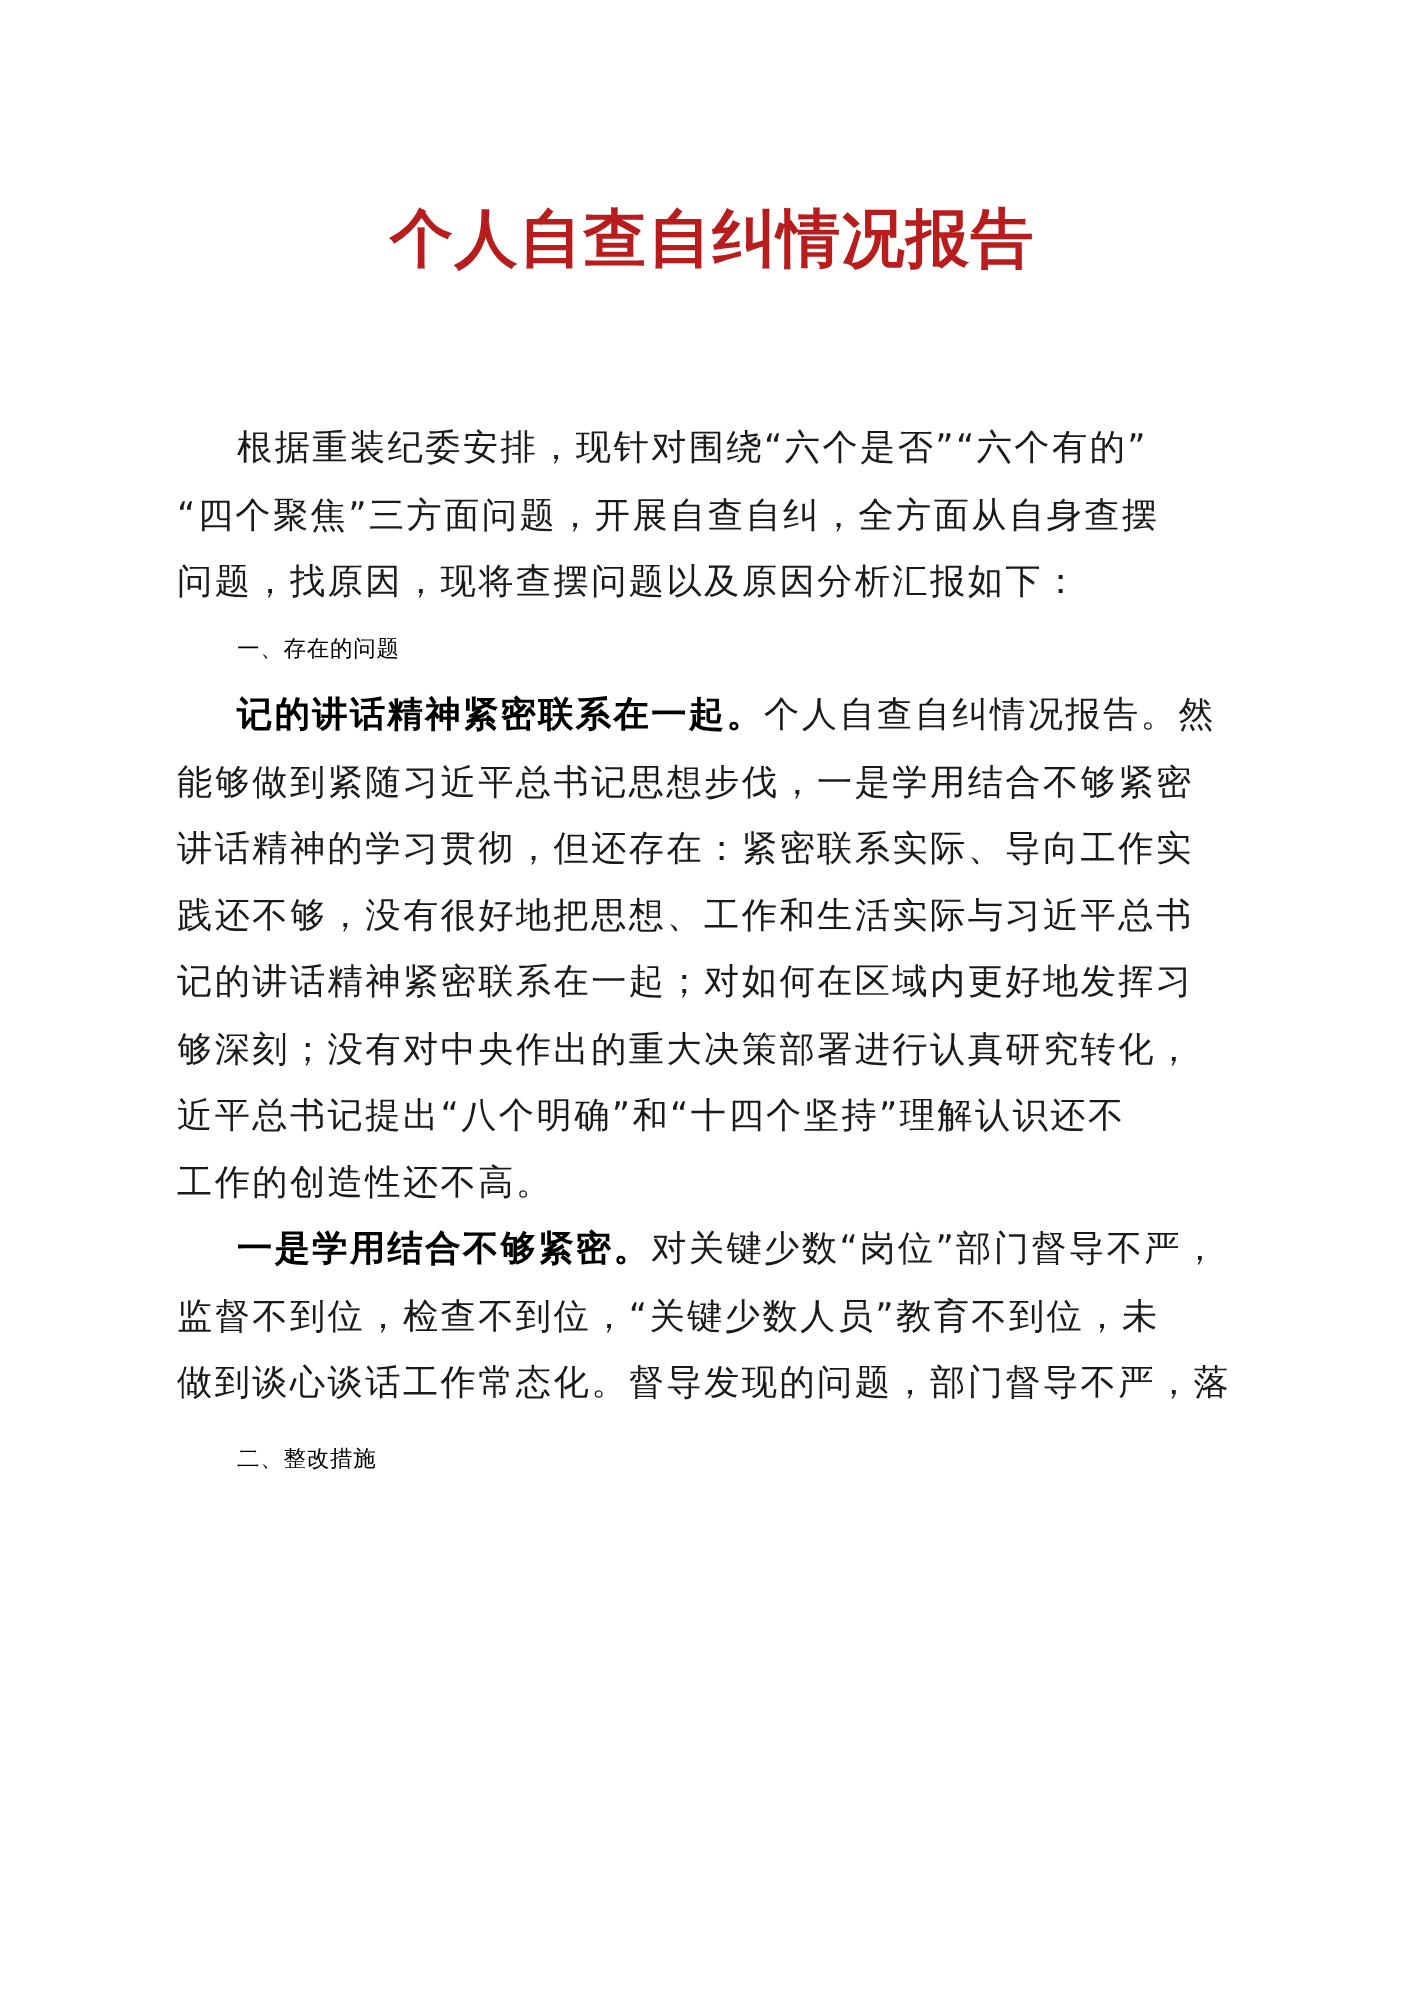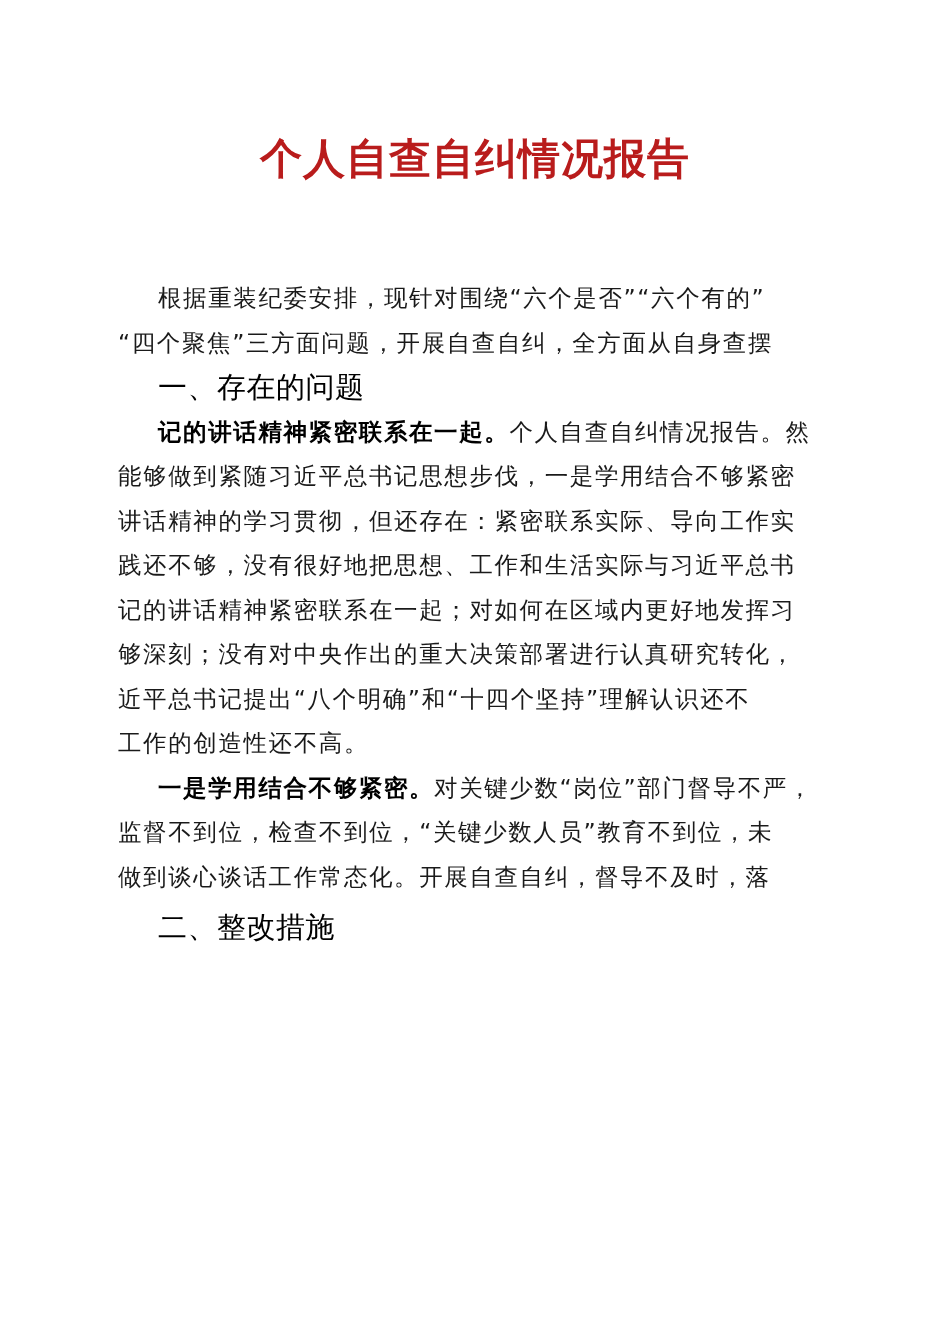--- a/index.html
+++ b/index.html
@@ -49,21 +49,21 @@
       font-size: 23.5px;
       white-space: nowrap;
       letter-spacing: 1.6px;
       font-family: "DejaVu Sans", "Liberation Sans", sans-serif;
       font-weight: normal;
       color: #1a1a1a;
     }
     .line.indent { padding-left: 40px; }
     .heading {
       font-family: "DejaVu Sans", "Liberation Sans", sans-serif;
-      font-size: 29px;
+      font-size: 15px;
       letter-spacing: 0.5px;
       color: #000;
     }
     .lead {
       font-family: "DejaVu Serif", "Liberation Serif", serif;
       font-weight: bold;
       color: #000;
     }
     .gap { height: 6px; }
   </style>
@@ -72,40 +72,41 @@
 
 <div class="page">
 
   <h1 class="title">个人自查自纠情况报告</h1>
 
   <div class="body">
 
     <div>
       <div class="line indent">根据重装纪委安排，现针对围绕“六个是否”“六个有的”</div>
       <div class="line">“四个聚焦”三方面问题，开展自查自纠，全方面从自身查摆</div>
+      <div class="line">问题，找原因，现将查摆问题以及原因分析汇报如下：</div>
     </div>
 
     <div class="line indent heading">一、存在的问题</div>
 
     <div>
       <div class="line indent"><span class="lead">记的讲话精神紧密联系在一起。</span><span>个人自查自纠情况报告。然</span></div>
       <div class="line">能够做到紧随习近平总书记思想步伐，一是学用结合不够紧密</div>
       <div class="line">讲话精神的学习贯彻，但还存在：紧密联系实际、导向工作实</div>
       <div class="line">践还不够，没有很好地把思想、工作和生活实际与习近平总书</div>
       <div class="line">记的讲话精神紧密联系在一起；对如何在区域内更好地发挥习</div>
       <div class="line">够深刻；没有对中央作出的重大决策部署进行认真研究转化，</div>
       <div class="line">近平总书记提出“八个明确”和“十四个坚持”理解认识还不</div>
       <div class="line">工作的创造性还不高。</div>
     </div>
 
 
     <div>
       <div class="line indent"><span class="lead">一是学用结合不够紧密。</span><span>对关键少数“岗位”部门督导不严，</span></div>
       <div class="line">监督不到位，检查不到位，“关键少数人员”教育不到位，未</div>
-      <div class="line">做到谈心谈话工作常态化。开展自查自纠，督导不及时，落</div>
+      <div class="line">做到谈心谈话工作常态化。督导发现的问题，部门督导不严，落</div>
     </div>
 
     <div class="gap"></div>
 
     <div class="line indent heading">二、整改措施</div>
 
   </div>
 </div>
 
 </body></html>

